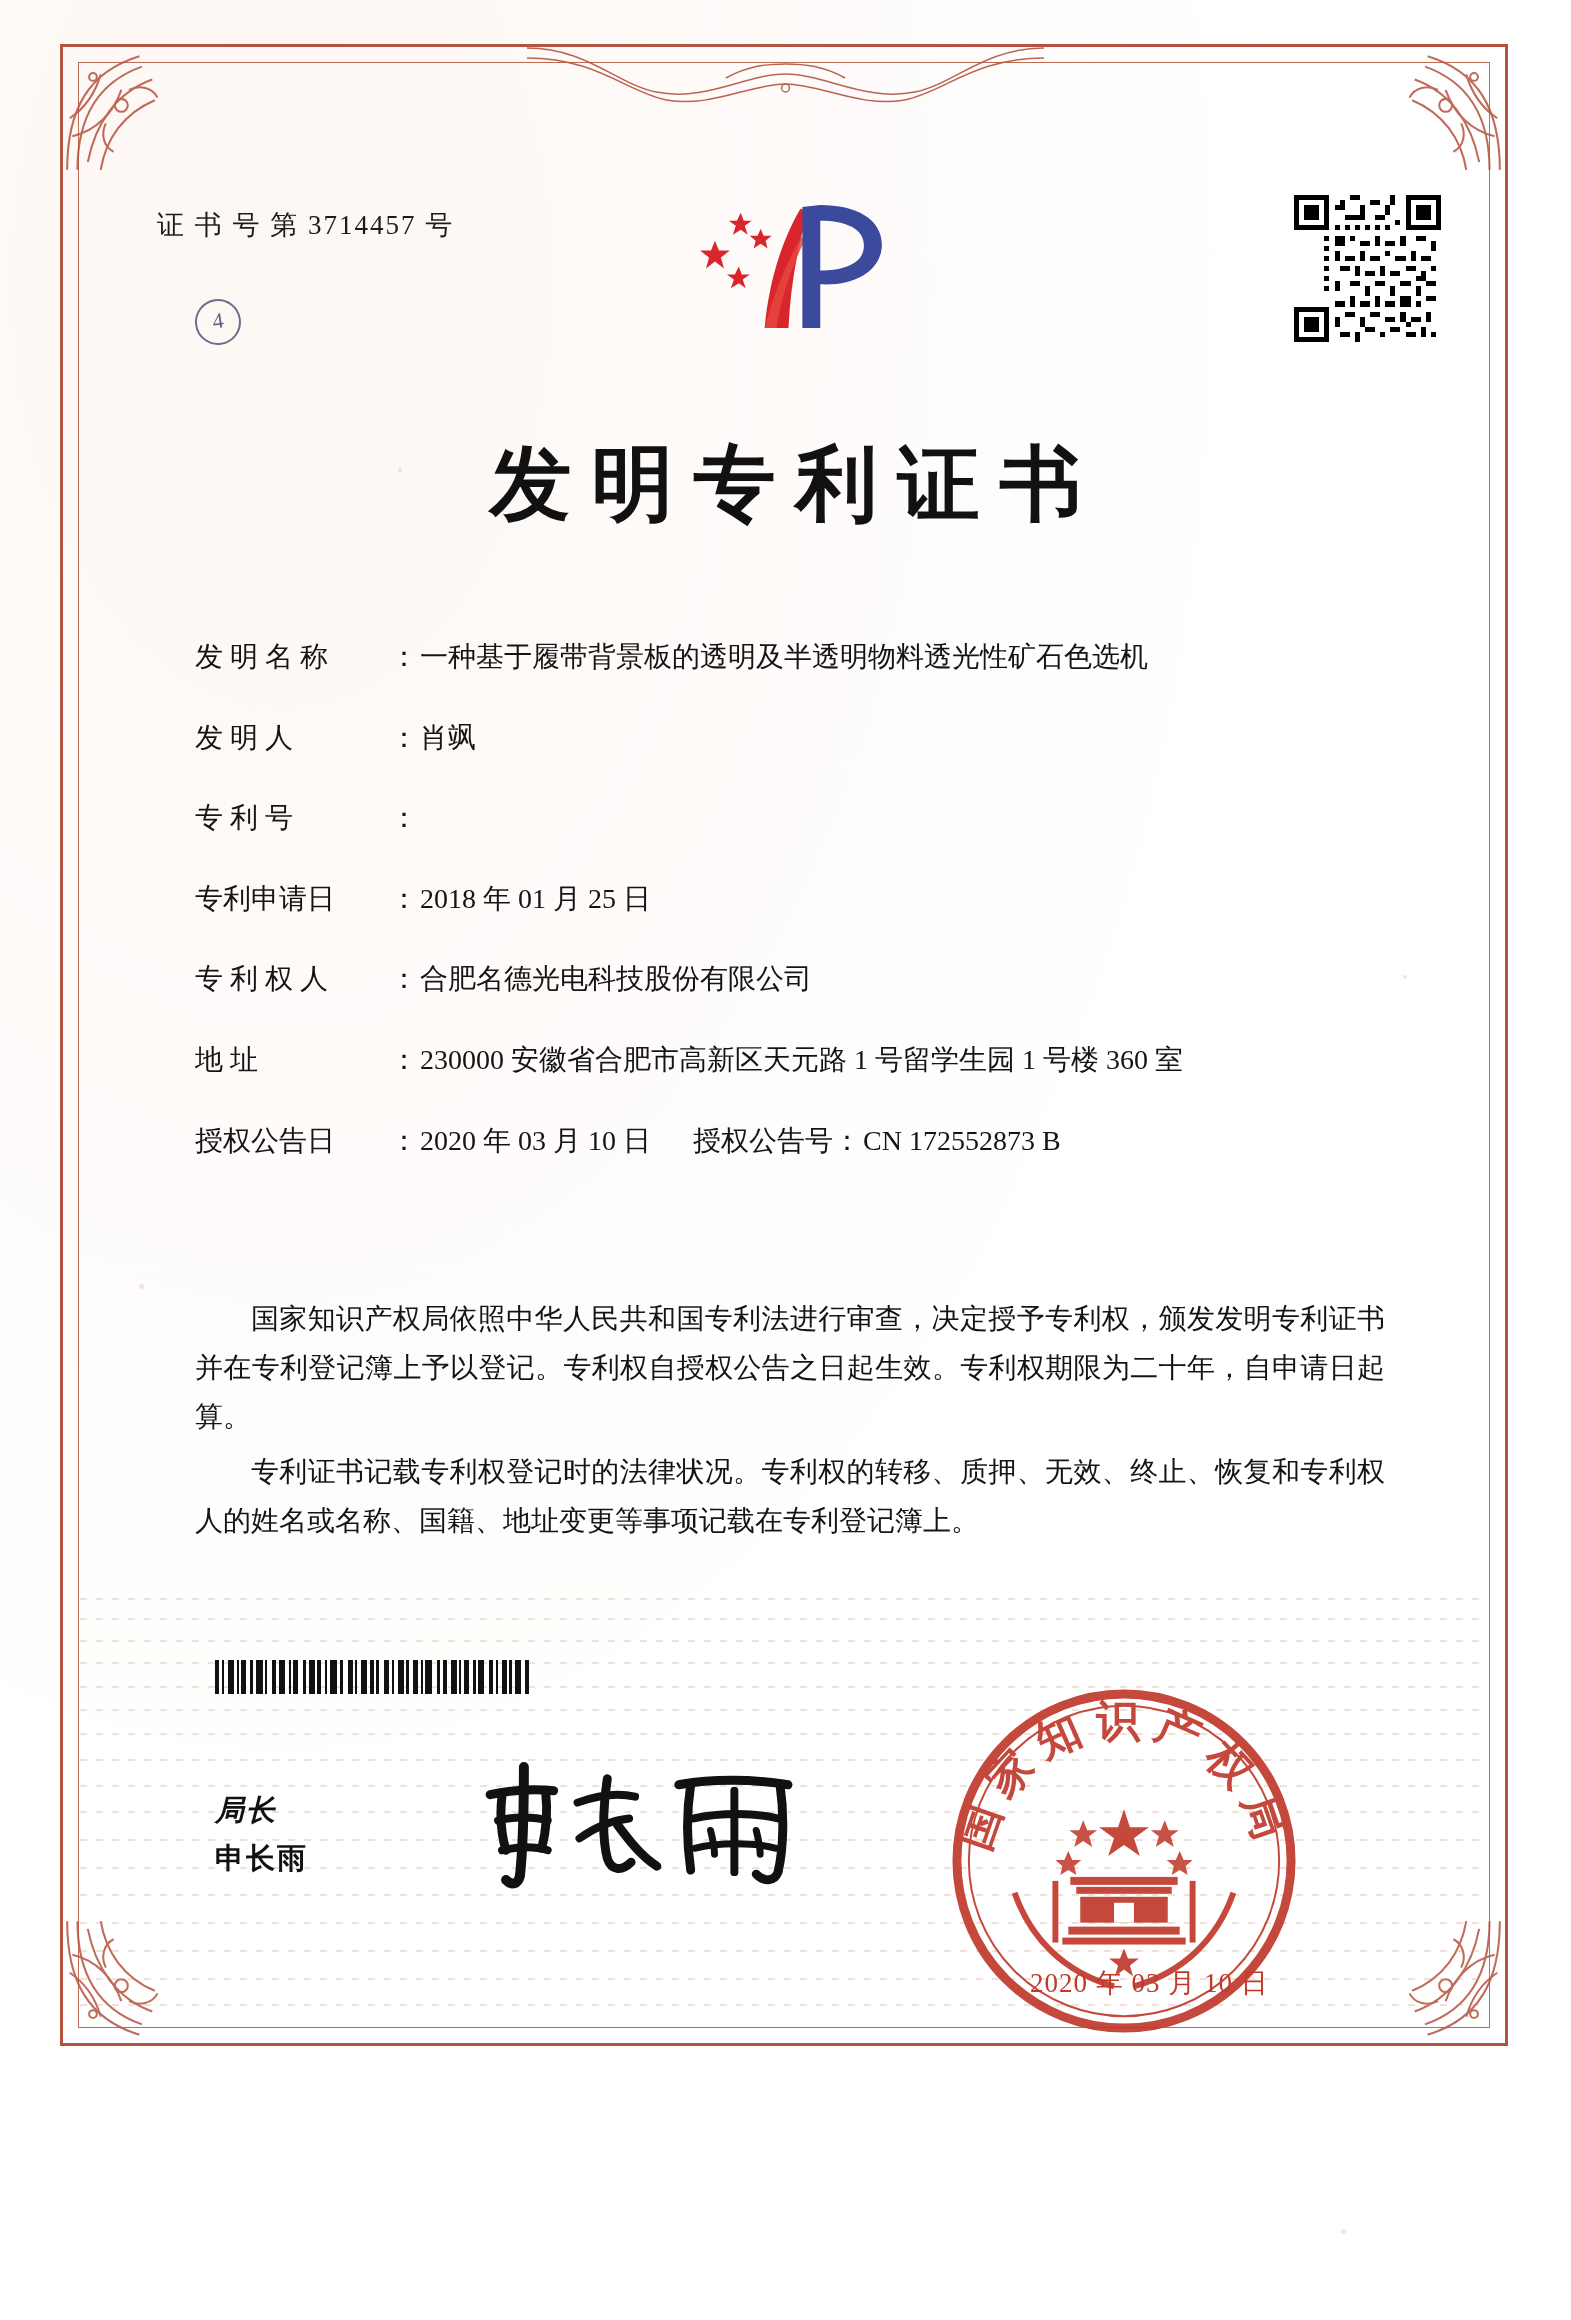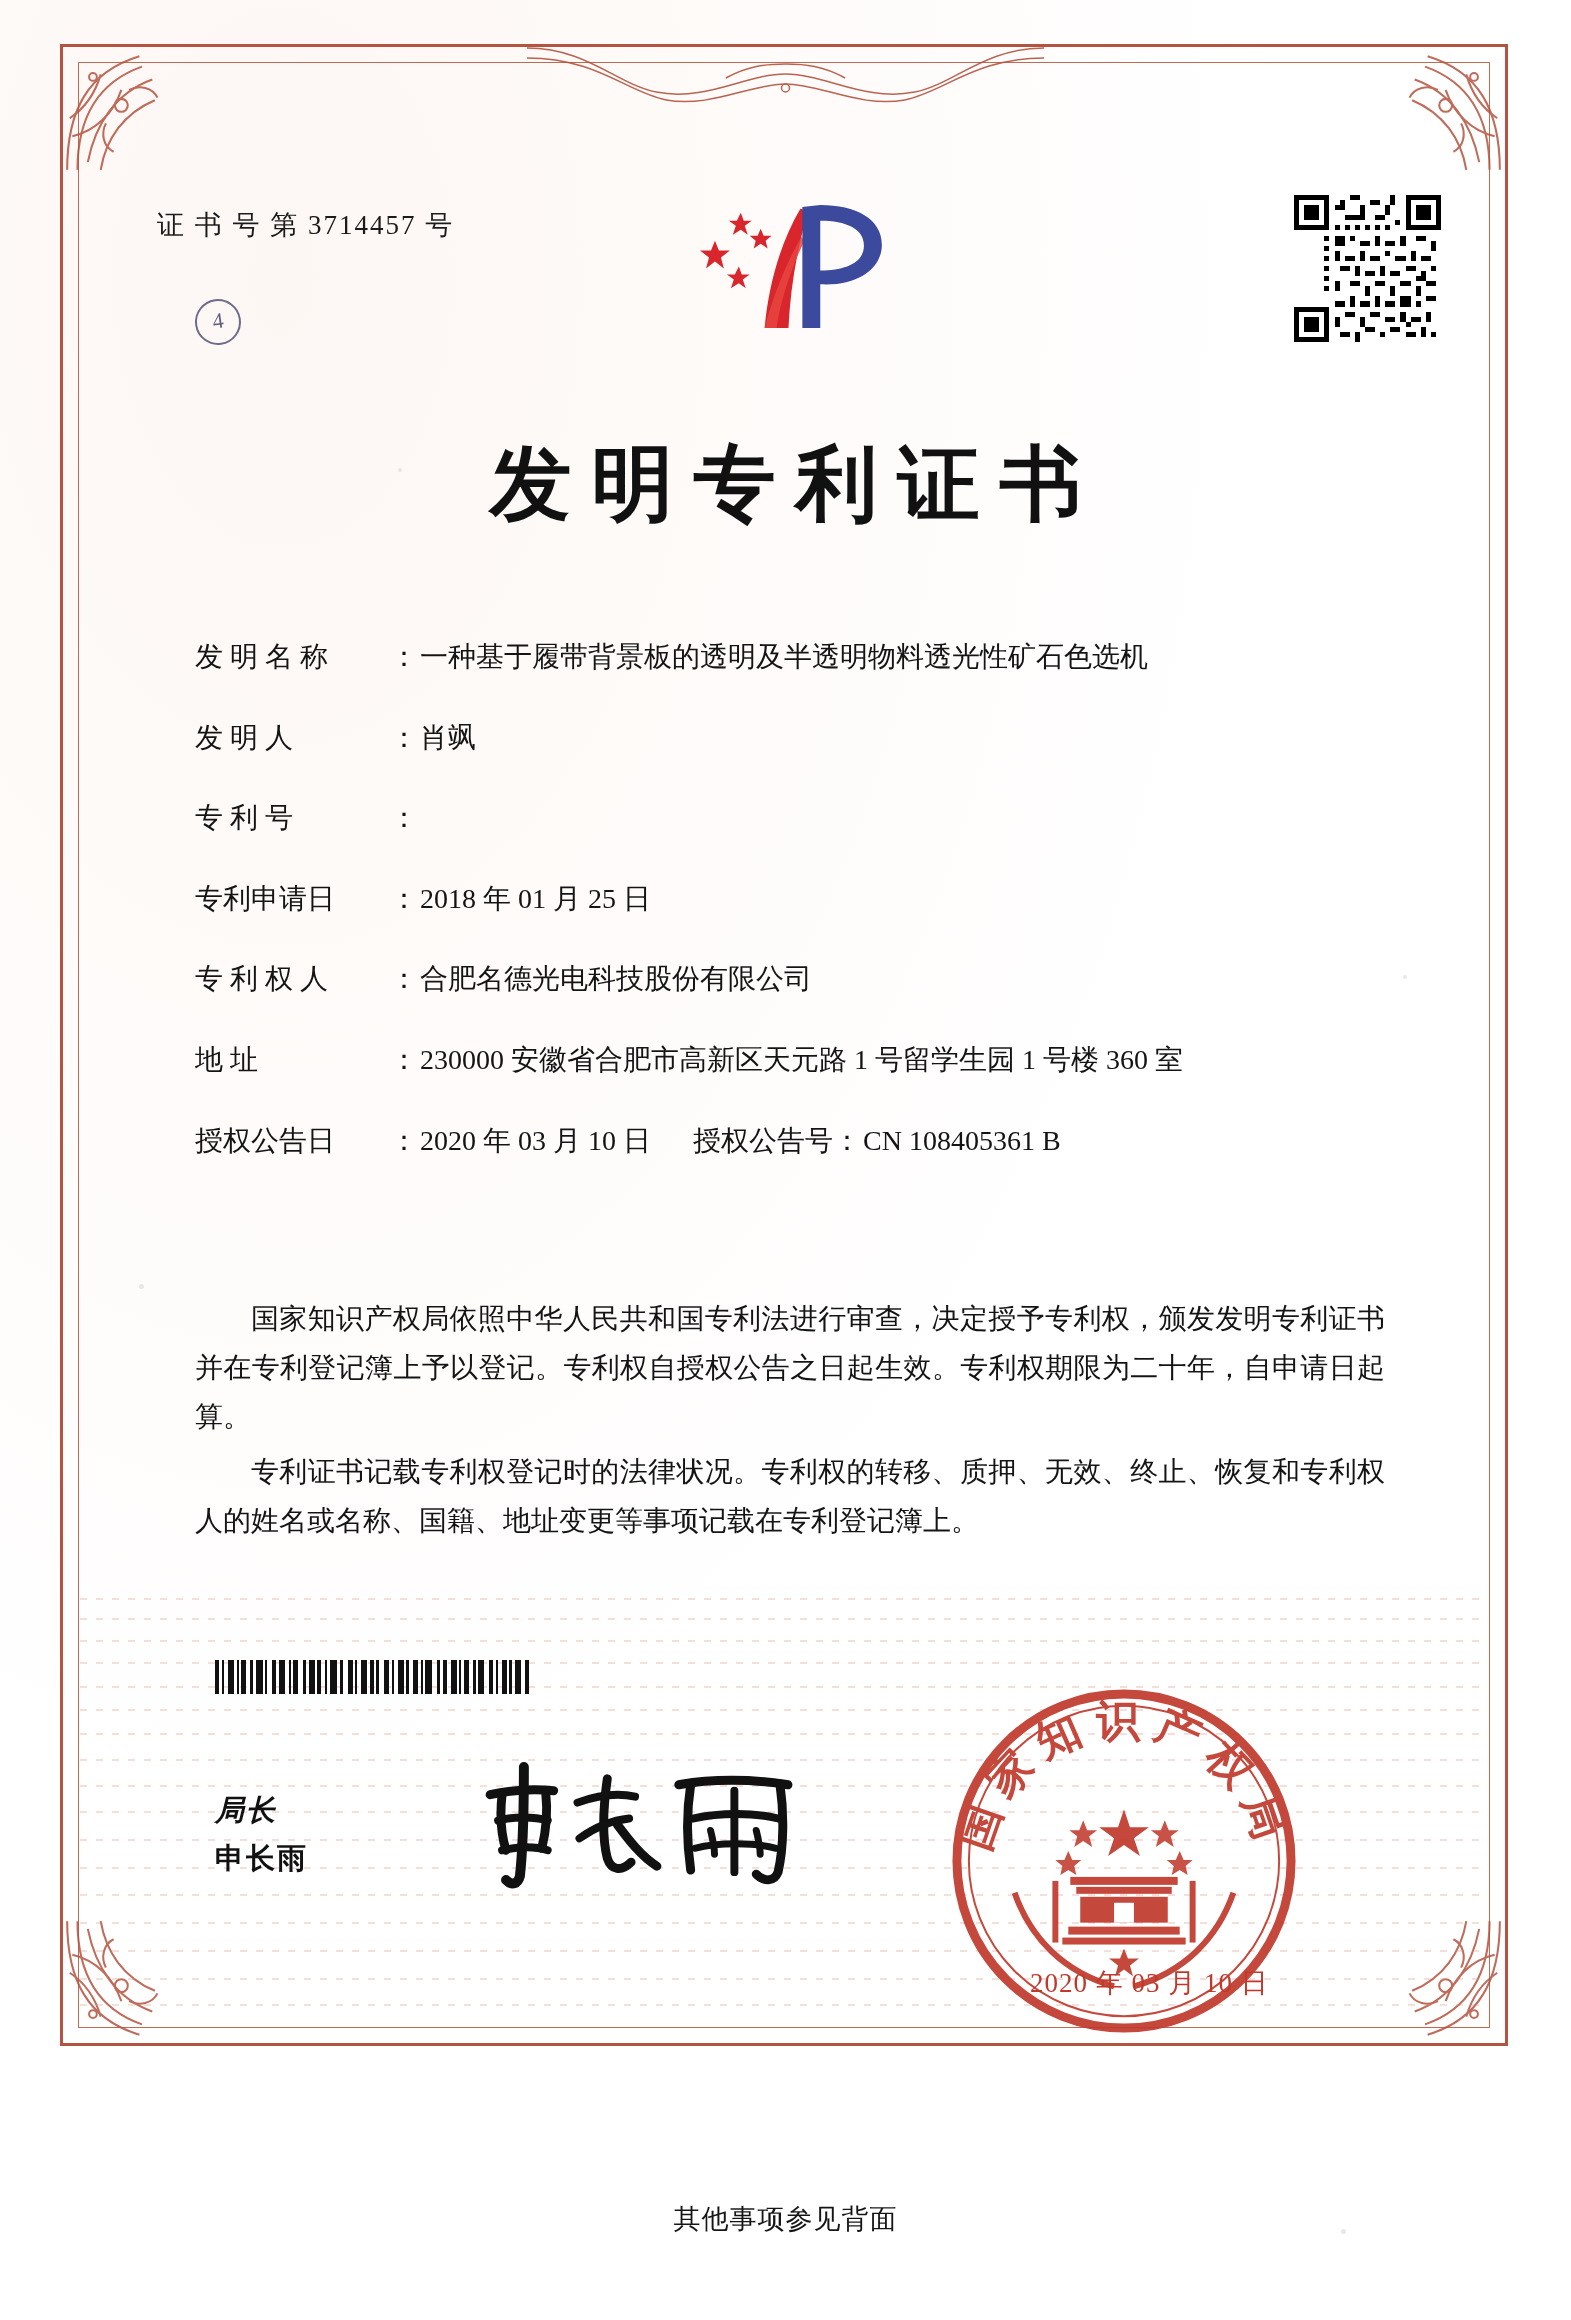--- a/index.html
+++ b/index.html
@@ -573,21 +573,21 @@
       <span class="fvalue" style="max-width:858px;">230000 安徽省合肥市高新区天元路 1 号留学生园 1 号楼 360 室</span>
     </div>
 
     <div class="frow split">
       <span class="flabel solid">授权公告日</span>
       <span class="fcolon">：</span>
       <span>2020 年 03 月 10 日</span>
       <span class="seg2">
         <span class="flabel2" style="width:auto;">授权公告号</span>
         <span class="fcolon">：</span>
-        <span>CN 108405361 B</span>
+        <span>CN 172552873 B</span>
       </span>
     </div>
 
   </div>
 
   <div class="paras">
     <p>国家知识产权局依照中华人民共和国专利法进行审查，决定授予专利权，颁发发明专利证书并在专利登记簿上予以登记。专利权自授权公告之日起生效。专利权期限为二十年，自申请日起算。</p>
     <p>专利证书记载专利权登记时的法律状况。专利权的转移、质押、无效、终止、恢复和专利权人的姓名或名称、国籍、地址变更等事项记载在专利登记簿上。</p>
   </div>
 
@@ -742,16 +742,15 @@
         <path d="M70 212 C86 258 120 292 170 306" fill="none" stroke="#c0392b" stroke-width="6"></path>
         <path d="M290 212 C274 258 240 292 190 306" fill="none" stroke="#c0392b" stroke-width="6"></path>
       </g>
 
       <polygon points="180,268 184,278 195,278 186,285 189,296 180,289 171,296 174,285 165,278 176,278" fill="#c0392b"></polygon>
     </svg>
   </div>
 
   <div class="seal-date">2020 年 03 月 10 日</div>
 
-  <div class="footer-note">其他事项参见背面</div>
 
 </div>
 
 
 </body></html>

